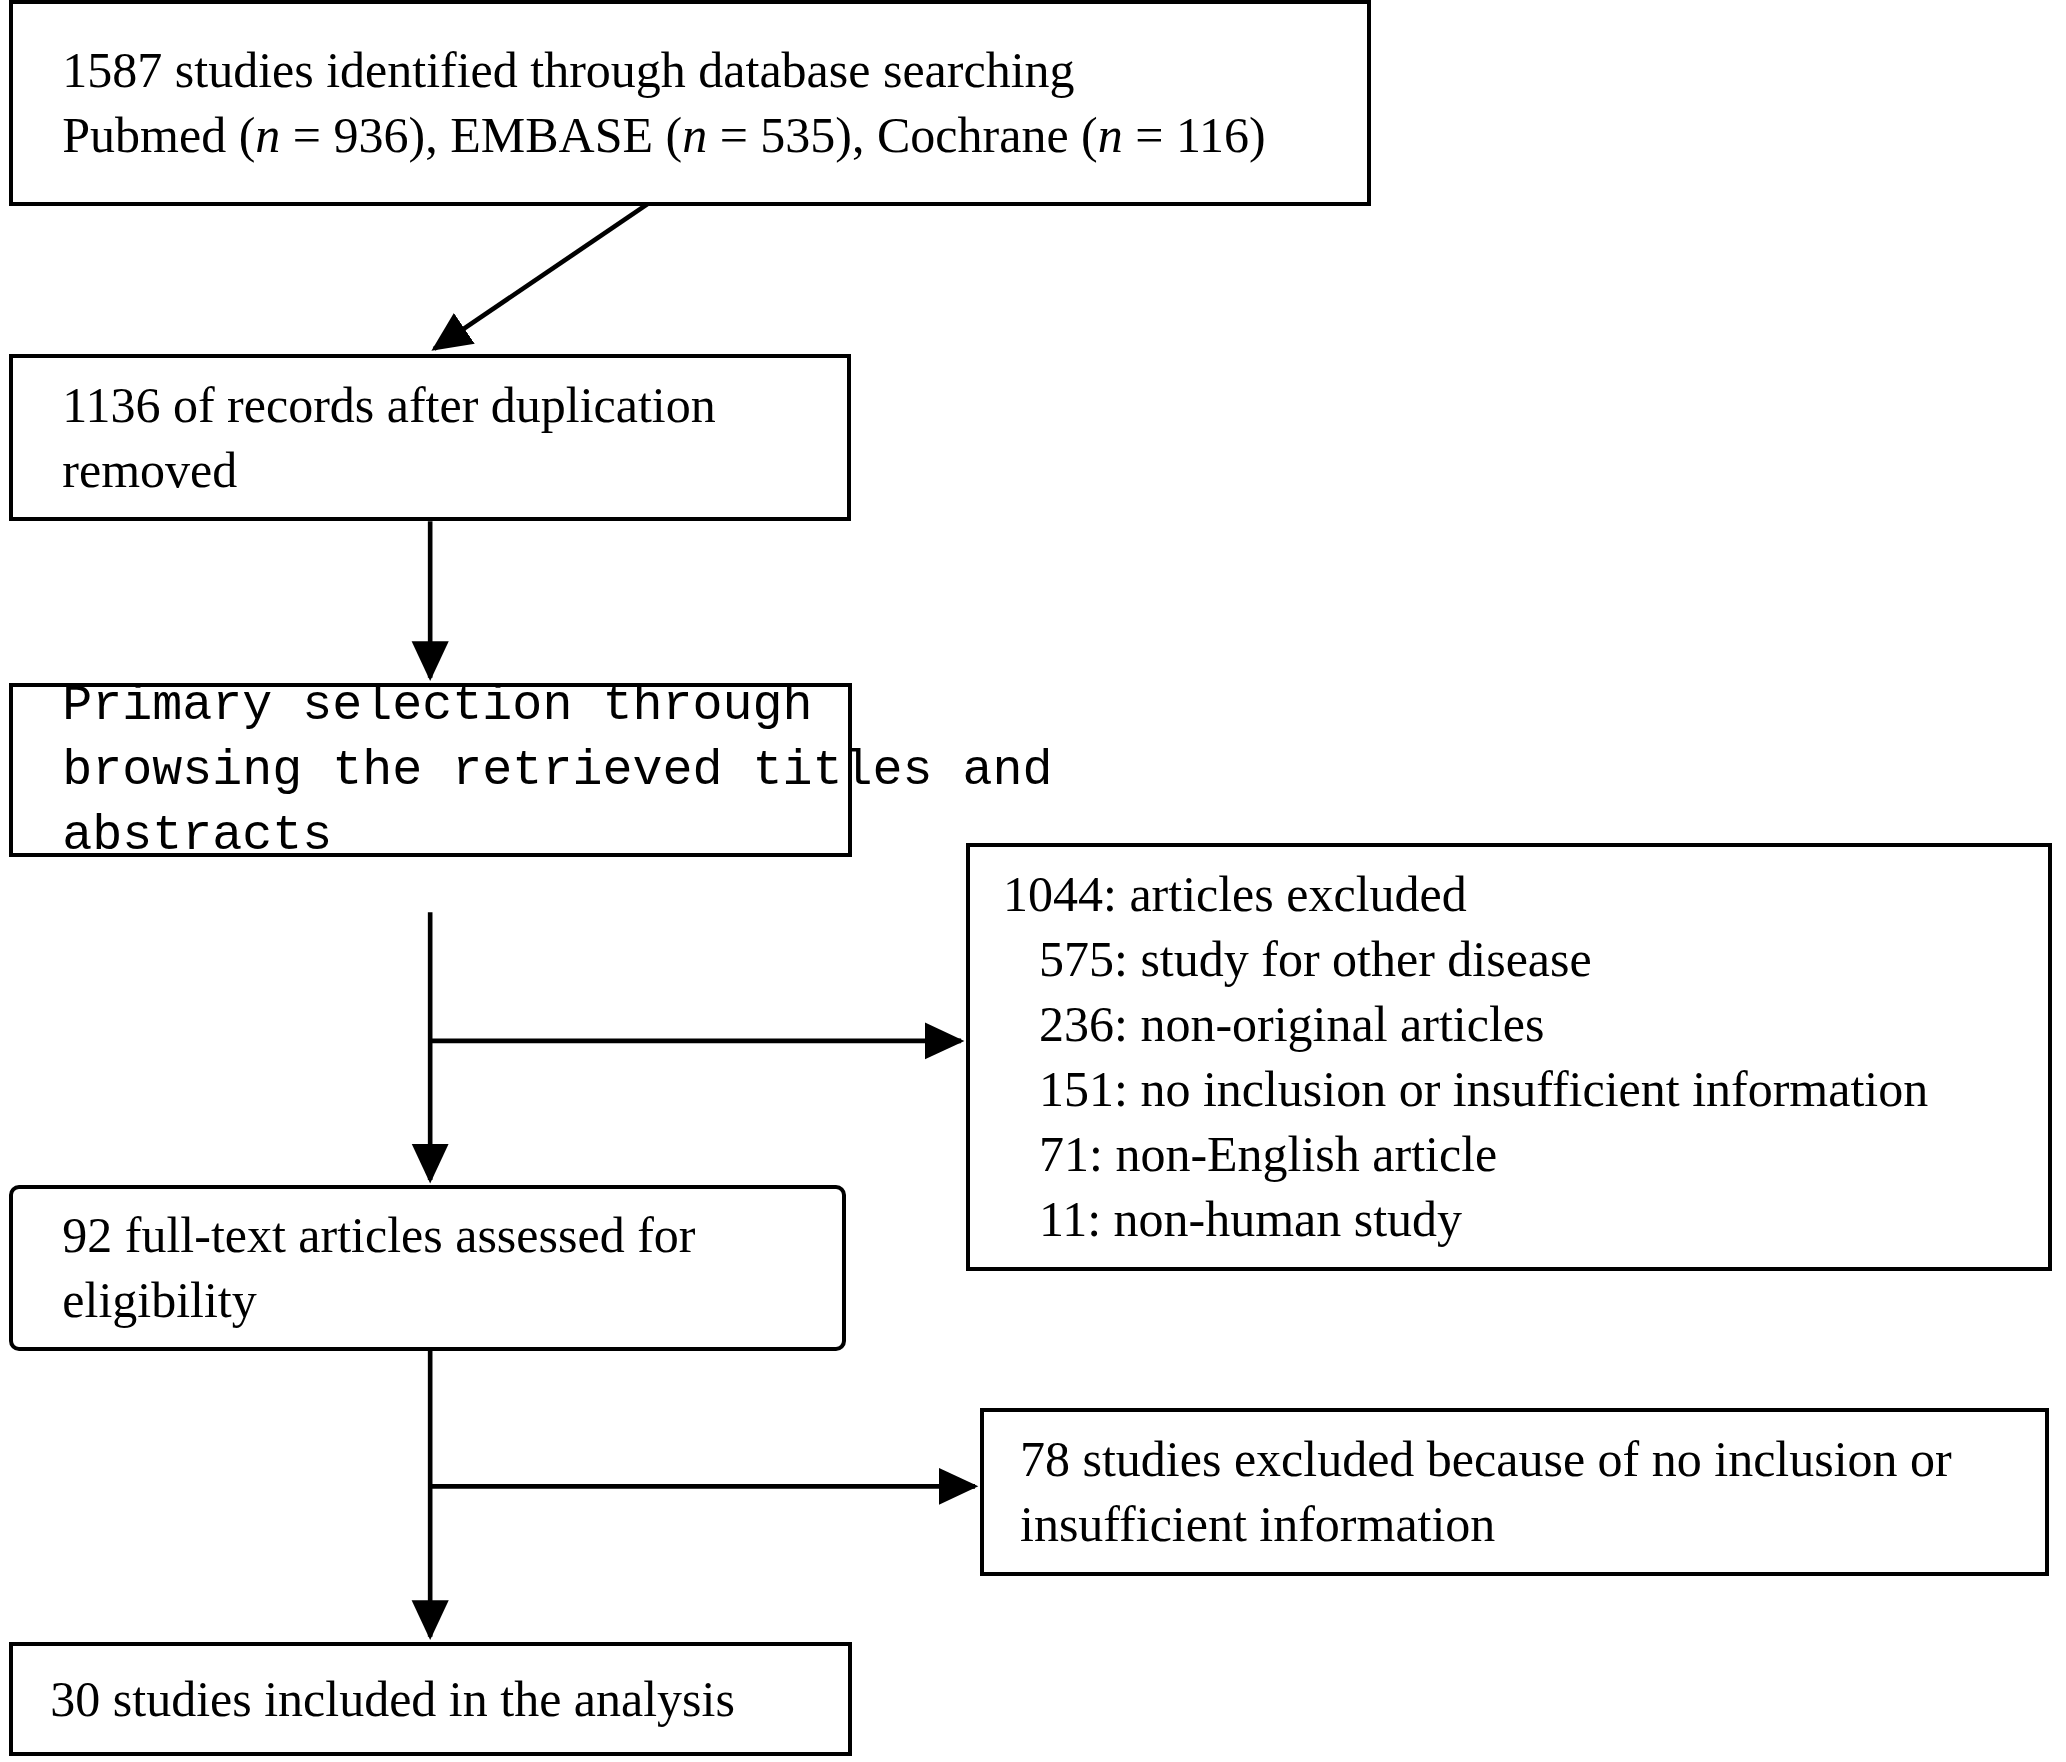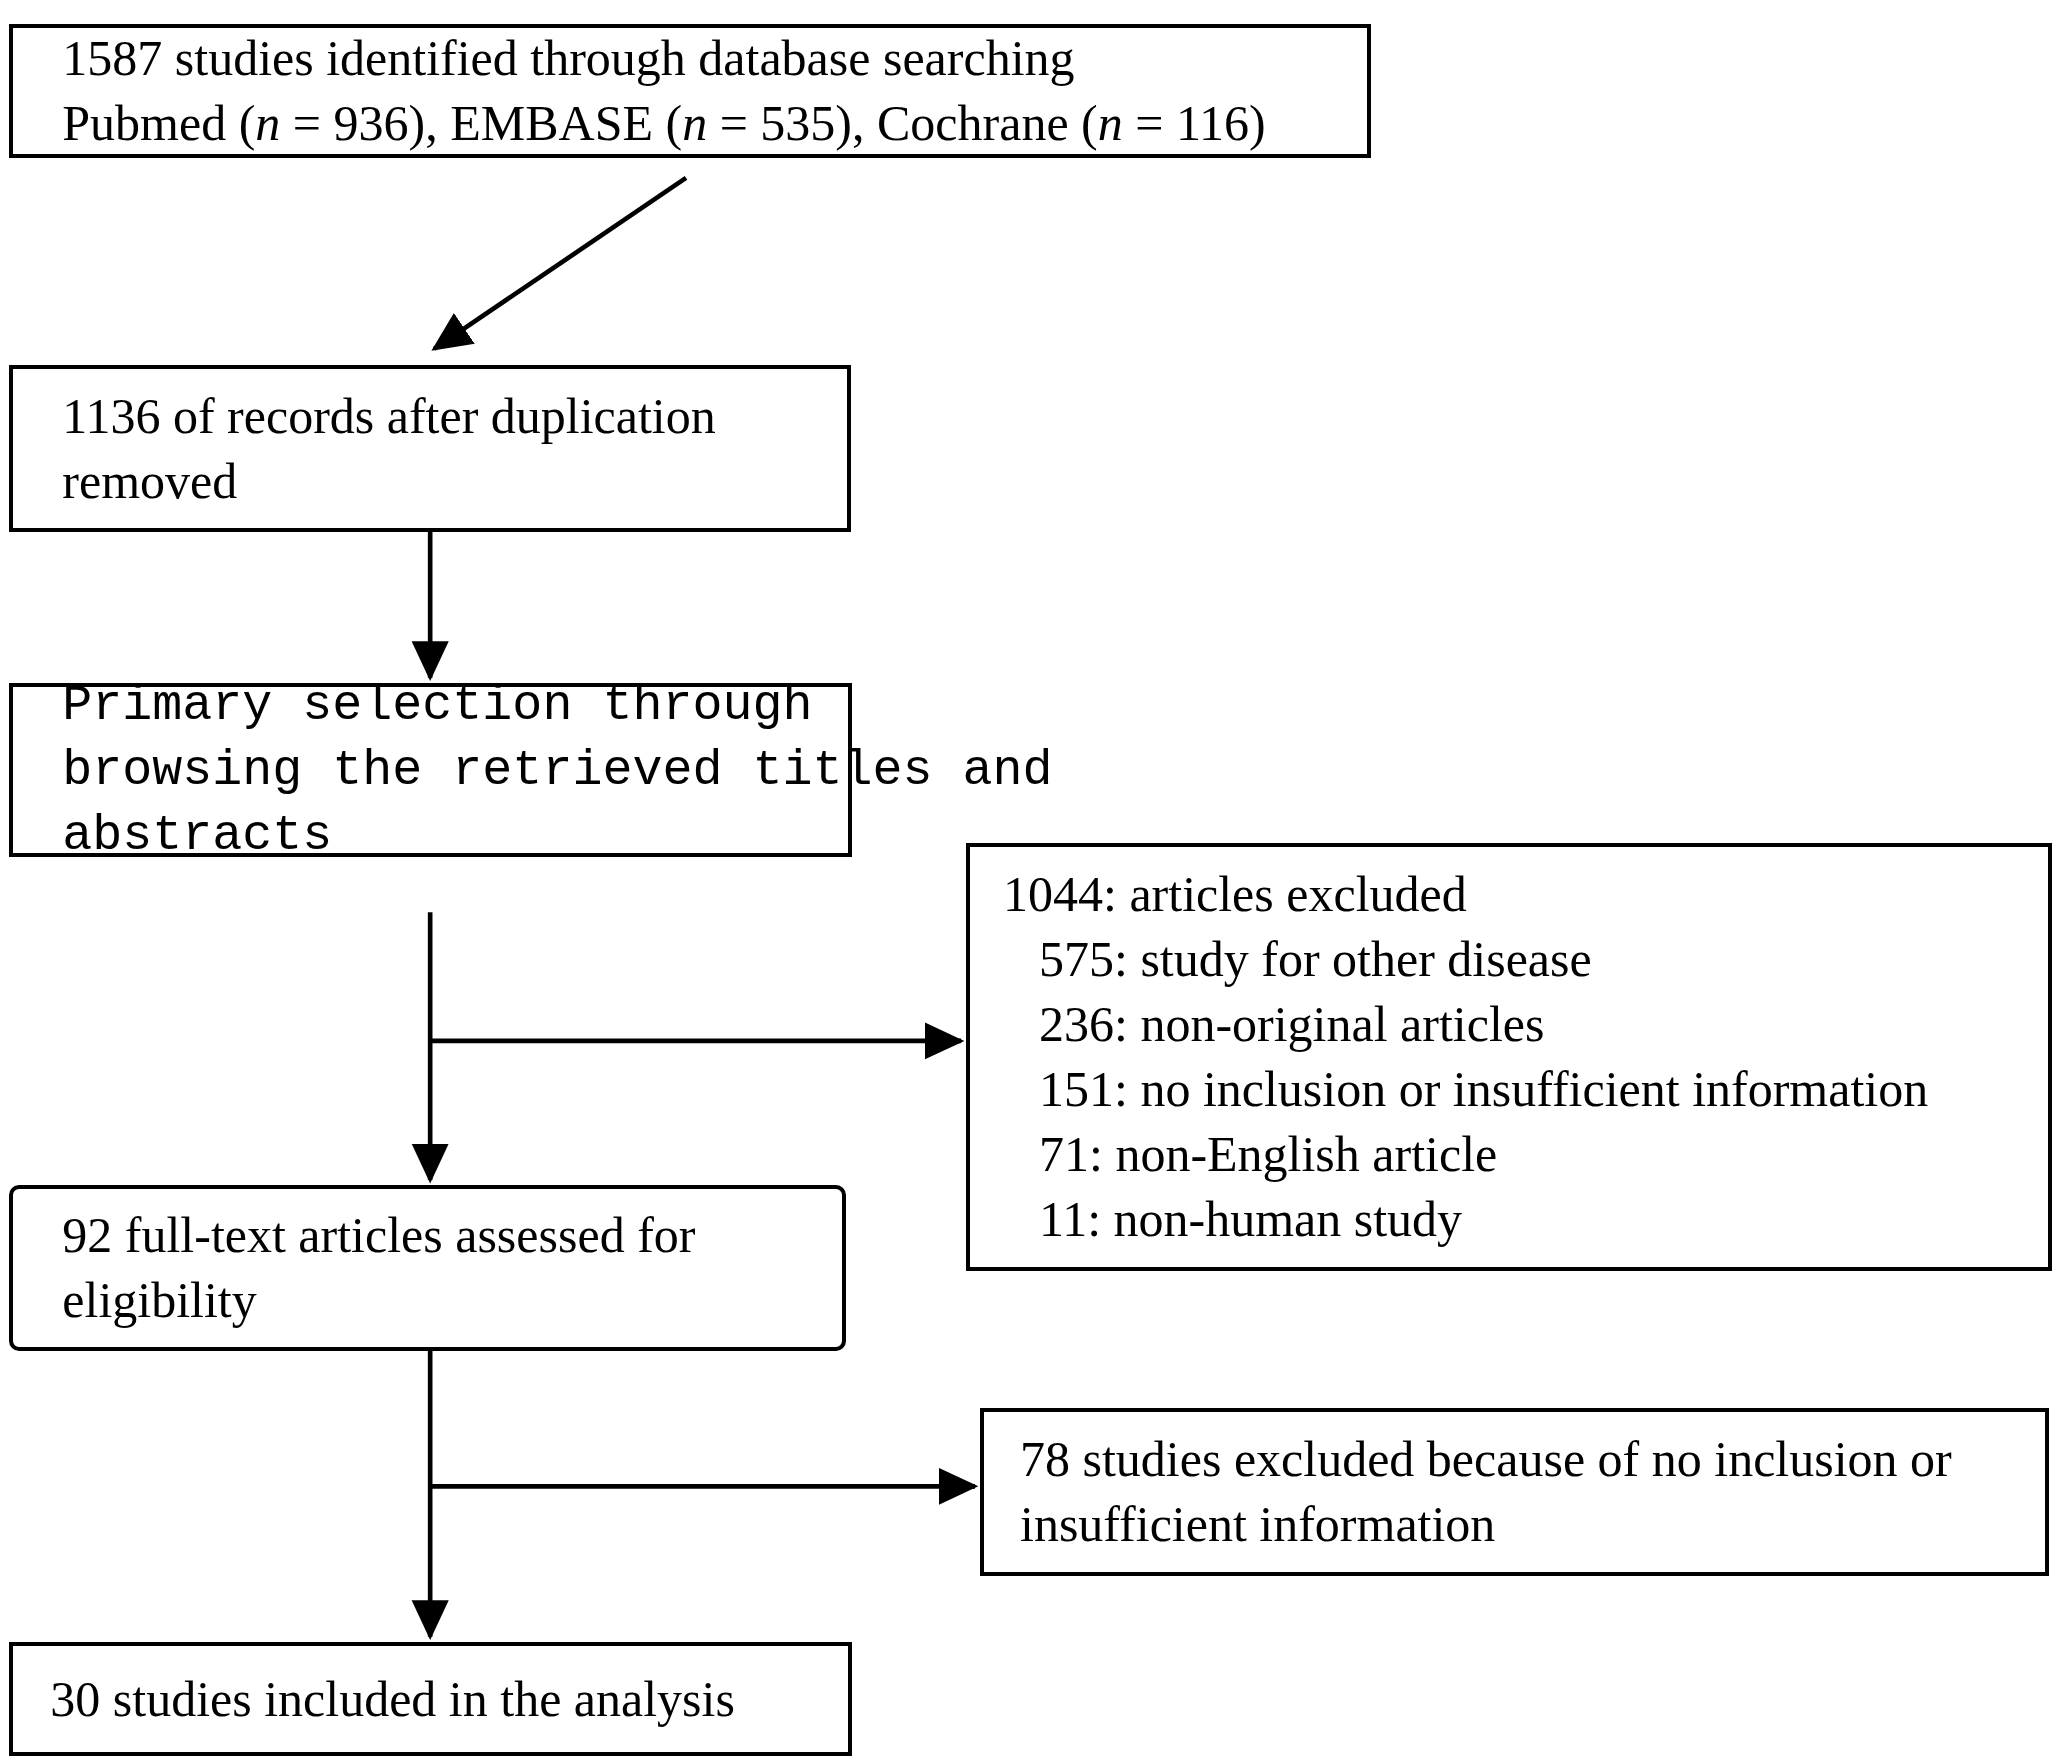--- a/index.html
+++ b/index.html
@@ -19,22 +19,22 @@
     display:flex;
     flex-direction:column;
     justify-content:center;
     font-size:50px;
     line-height:65px;
   }
   .line{white-space:nowrap;}
   .line em{font-style:italic;}
   .line.indent{padding-left:36px;}
   
-  .b-identification{left:9.3px;top:24px;width:1362px;height:134px;padding-left:49px;}
-  .b-deduplicated{left:9.3px;top:354px;width:842px;height:167px;padding-left:49px;margin-top:11px;}
+  .b-identification{left:9.3px;top:0;width:1362px;height:206px;padding-left:49px;}
+  .b-deduplicated{left:9.3px;top:354px;width:842px;height:167px;padding-left:49px;}
   .b-primary{left:9.3px;top:683px;width:843px;height:174px;padding-left:49px;font-family:Liberation Mono, monospace;}
   .b-fulltext{left:9.3px;top:1185px;width:837px;height:166px;padding-left:49px;border-radius:10px;}
   .b-included{left:9.3px;top:1642px;width:843px;height:114px;padding-left:37px;}
   
   .b-excl-primary{left:966px;top:843px;width:1086px;height:428px;padding-left:33px;}
   .b-excl-fulltext{left:980px;top:1408px;width:1069px;height:168px;padding-left:36px;}
 </style>
 </head>
 <body>
 

